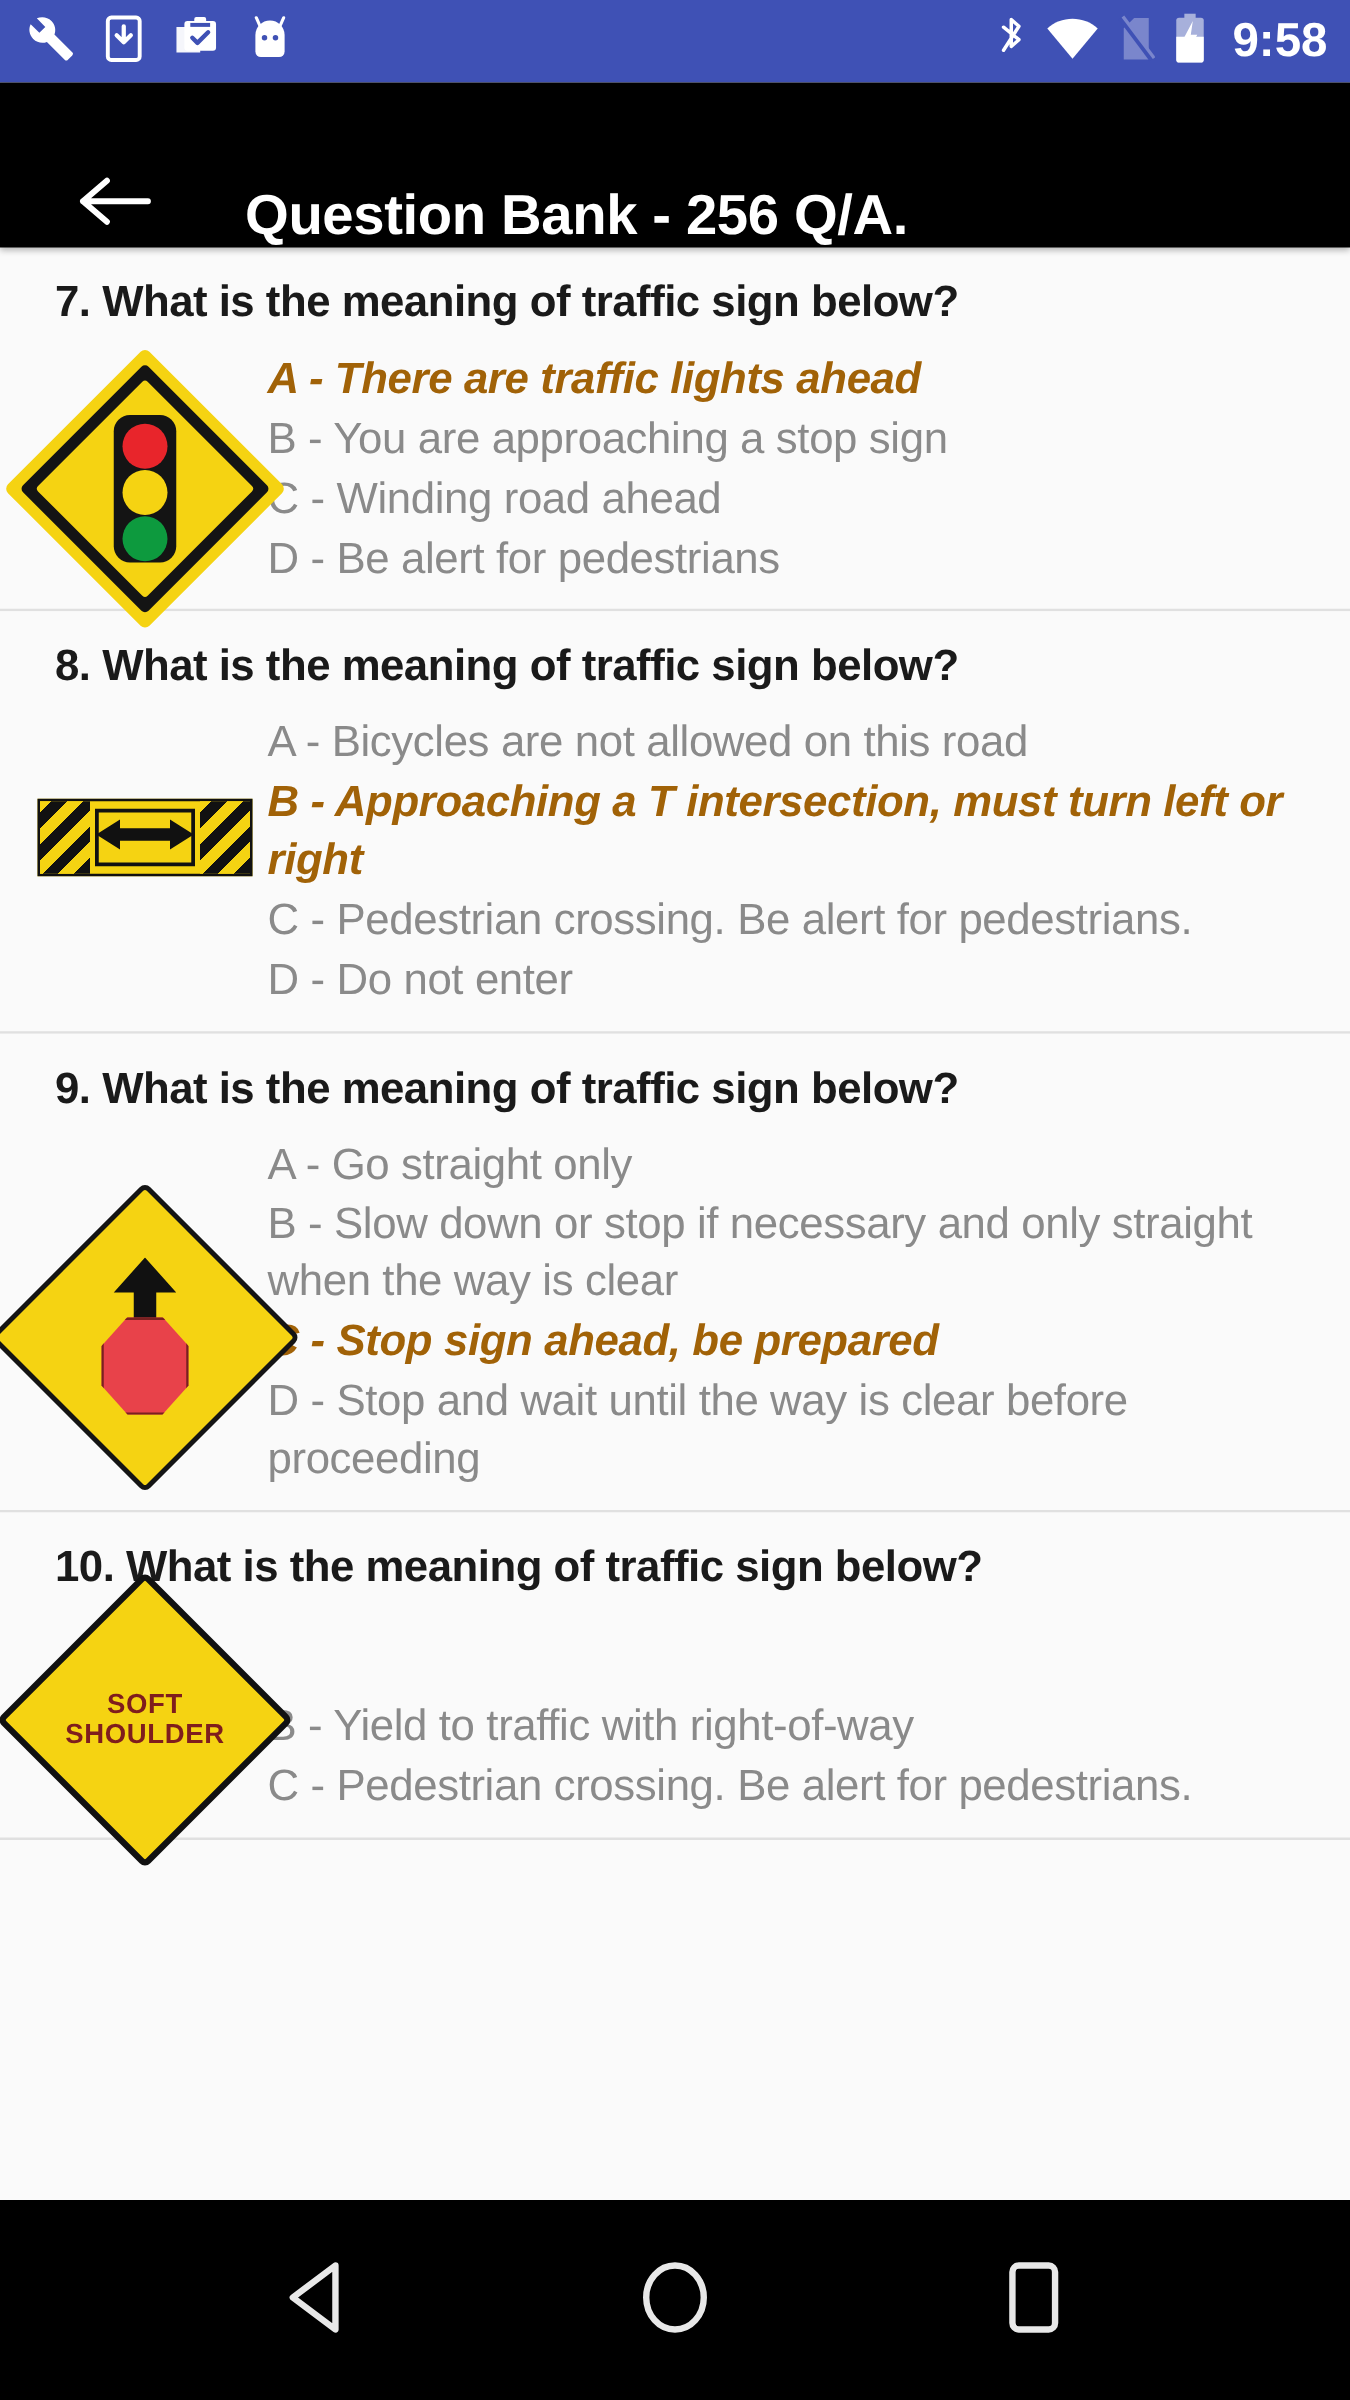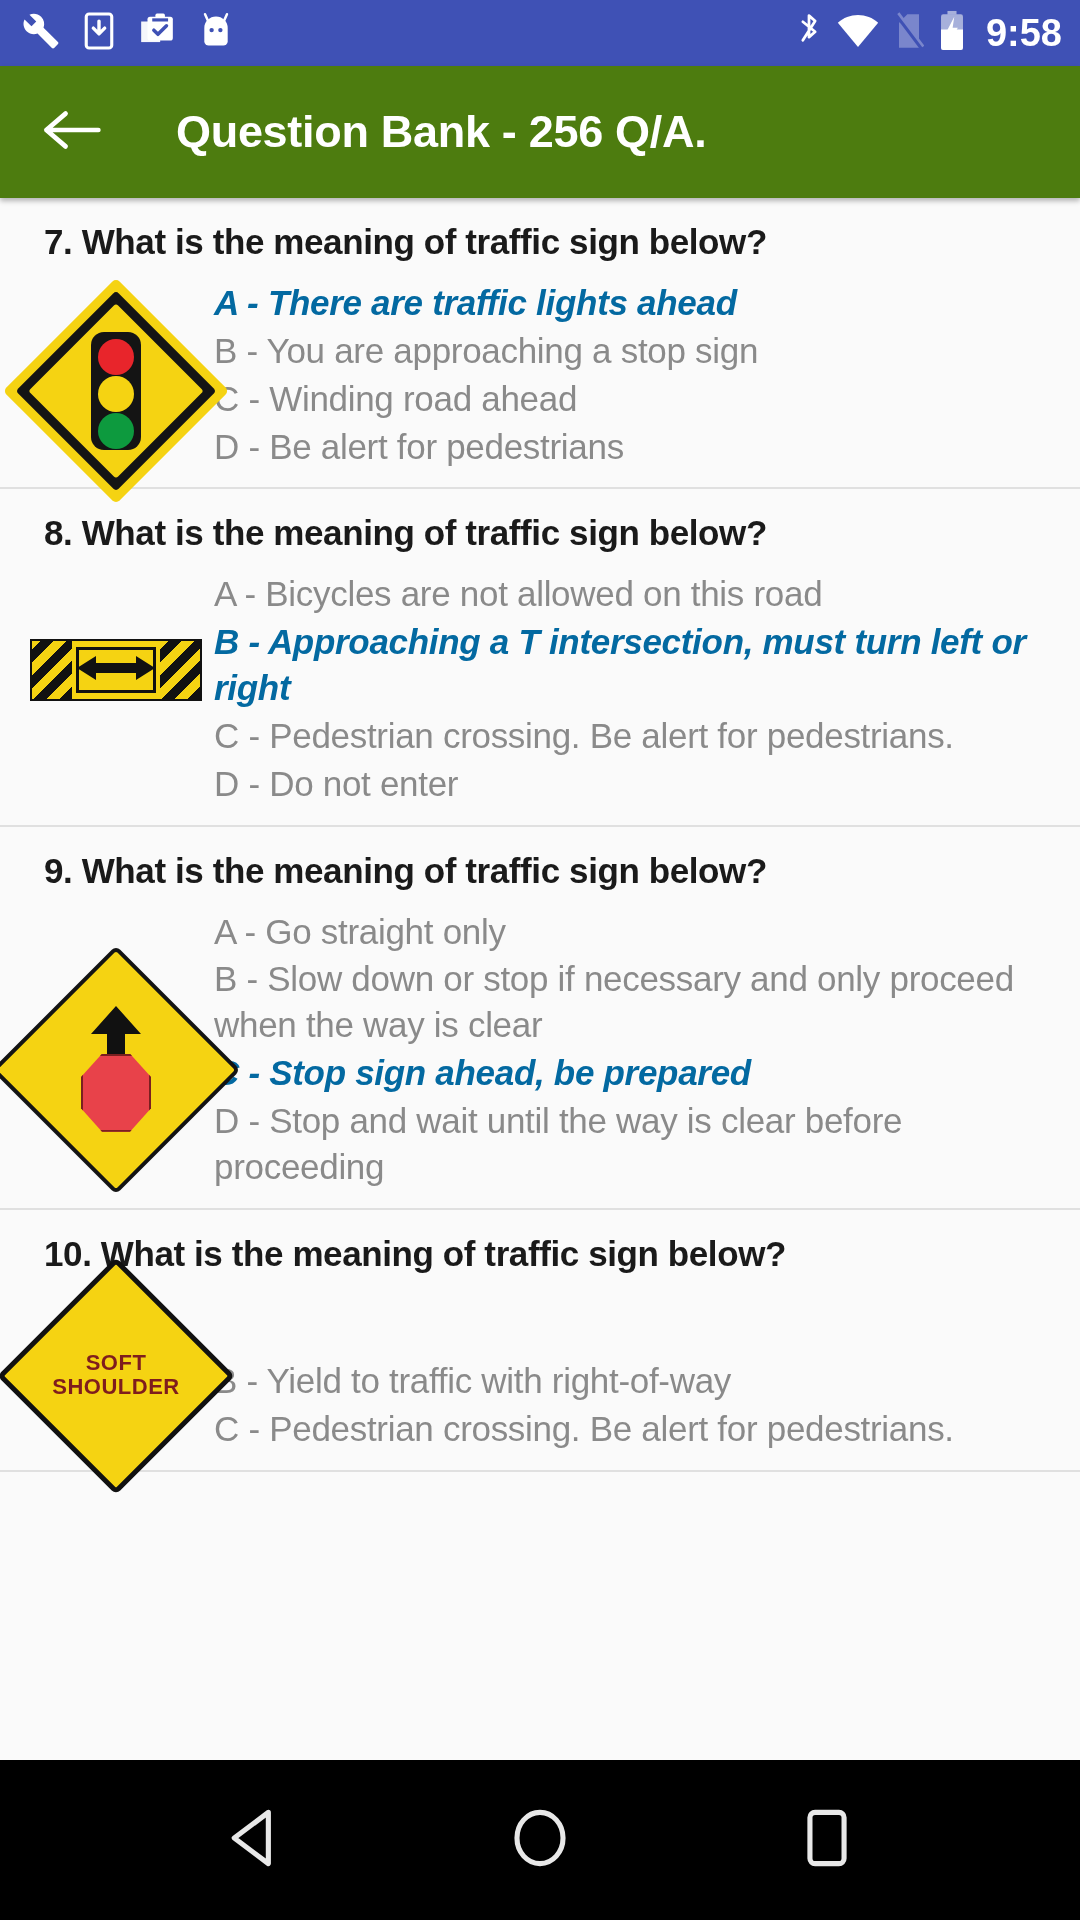--- a/index.html
+++ b/index.html
@@ -28,24 +28,24 @@
     font-weight: 600;
     letter-spacing: 0px;
     margin-left: 6px;
     line-height: 1;
     font-family: "Liberation Sans", sans-serif;
   }
 
   
   .app-bar {
     height: 132px;
-    background: #4d7c0f;
+    background: #000000;
     display: flex;
-    align-items: center;
-    padding-left: 36px;
+    align-items: flex-end;
+    padding-left: 56px;
     box-shadow: 0 3px 5px rgba(0,0,0,0.28);
     position: relative;
     z-index: 5;
   }
   .back-btn {
     width: 70px; height: 70px;
     display: flex; align-items: center; justify-content: center;
     cursor: pointer;
   }
   .app-title {
@@ -92,21 +92,21 @@
   }
   .answers { flex: 1; padding-right: 14px; }
   .ans {
     font-size: 35px;
     color: #8a8a8a;
     line-height: 1.31;
     letter-spacing: -0.3px;
     margin-bottom: 2px;
   }
   .ans.correct {
-    color: #0369a1;
+    color: #a16207;
     font-weight: bold;
     font-style: italic;
   }
 
   
   .sign { position: relative; }
 
   
   .sign-diamond-light {
     width: 160px; height: 160px;
@@ -380,21 +380,21 @@
           <span class="up-arrow">
             <svg width="54" height="66" viewBox="0 0 54 66">
               <path fill="#111" d="M27 0L52 28H36v38H18V28H2z"></path>
             </svg>
           </span>
           <div class="stop-oct"></div>
         </div>
       </div>
       <div class="answers">
         <div class="ans">A - Go straight only</div>
-        <div class="ans">B - Slow down or stop if necessary and only proceed when the way is clear</div>
+        <div class="ans">B - Slow down or stop if necessary and only straight when the way is clear</div>
         <div class="ans correct">C - Stop sign ahead, be prepared</div>
         <div class="ans">D - Stop and wait until the way is clear before proceeding</div>
       </div>
     </div>
   </div>
 
   <div class="q-block">
     <div class="q-title">10. What is the meaning of traffic sign below?</div>
     <div class="q-body">
       <div class="sign-col">

